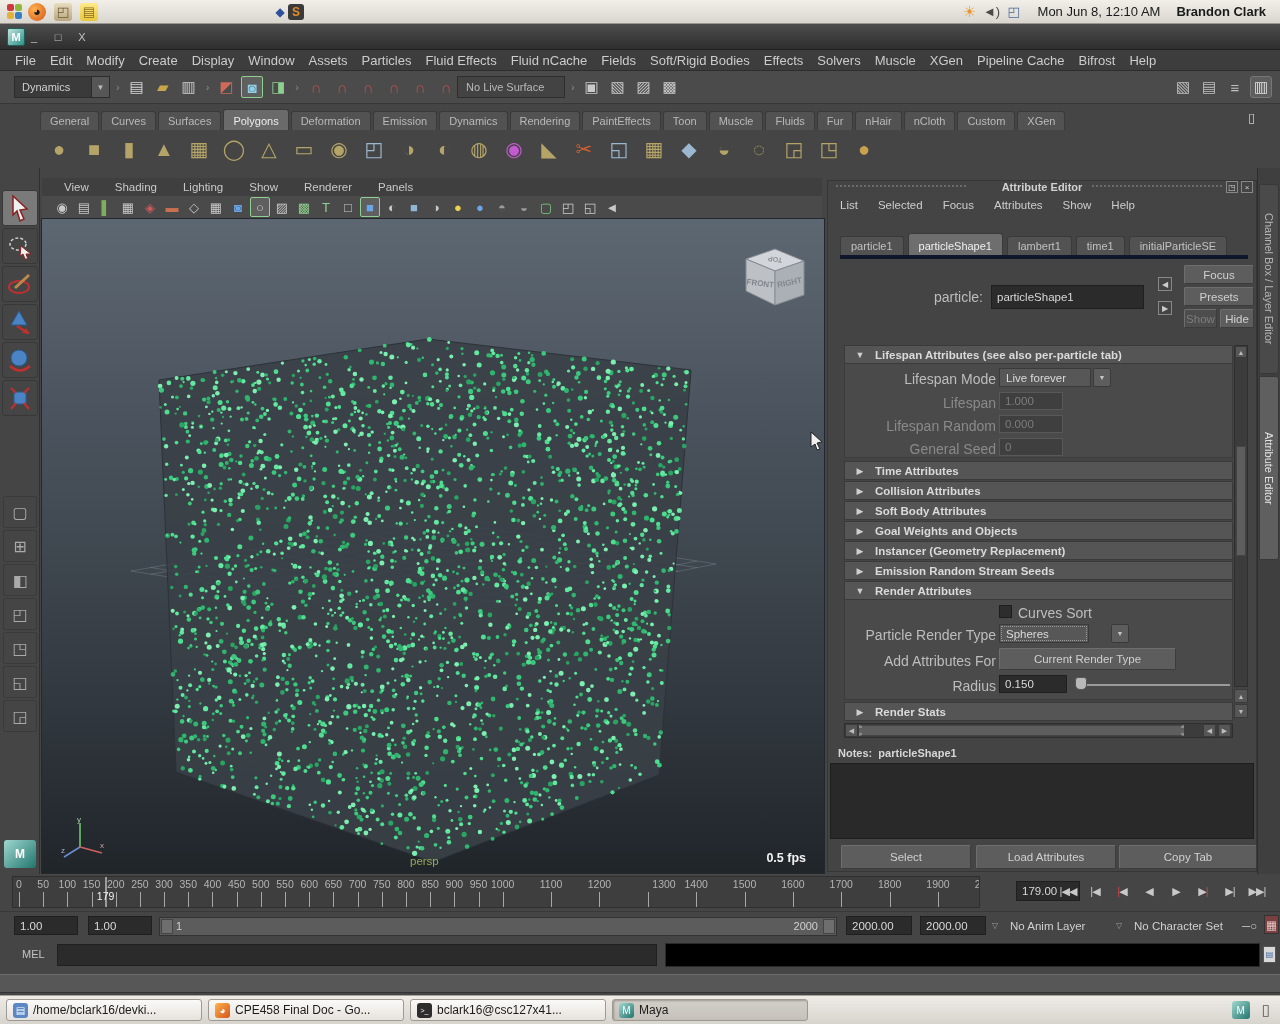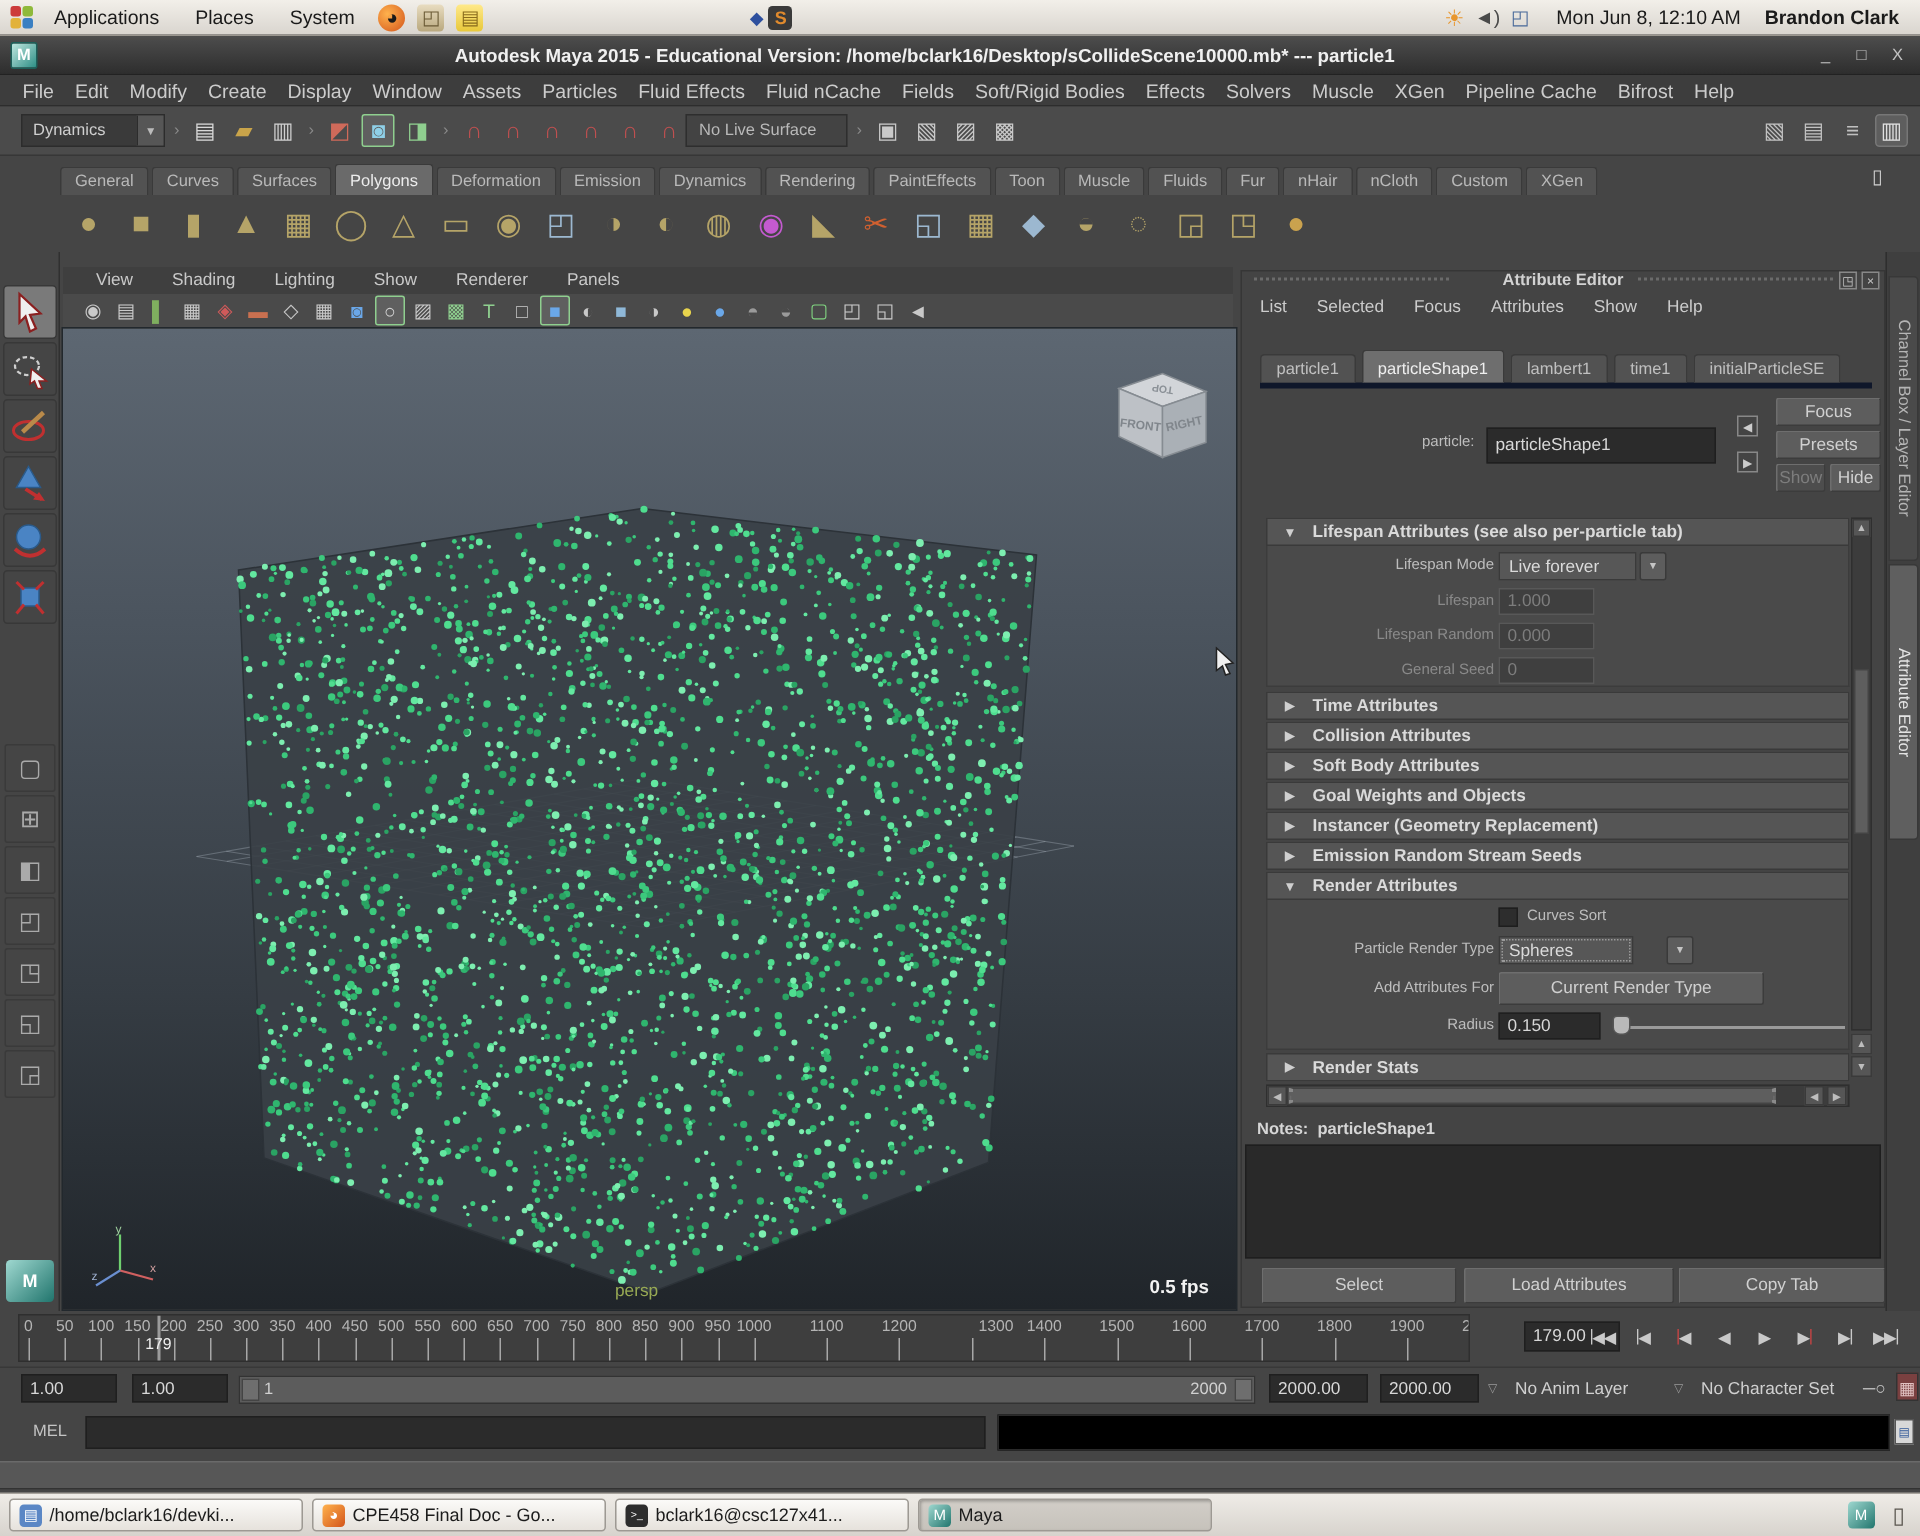--- a/index.html
+++ b/index.html
@@ -64,21 +64,21 @@
   
   #ae{left:827px;top:180px;width:430px;height:692px;background:#444444;border:1px solid #363636}
   #ae .ttl{position:absolute;left:0;top:0;width:100%;text-align:center;font-weight:bold;font-size:11px;color:#d2d2d2}
   #ae .dots{position:absolute;top:4px;height:5px;border-top:2px dotted #6b6b6b;width:130px}
   .ae-winbtn{position:absolute;top:0;width:12px;height:12px;border:1px solid #888;color:#ccc;font-size:8px;display:flex;align-items:center;justify-content:center}
   #ae-menu{position:absolute;left:12px;top:18px;display:flex;gap:20px}
   #ae-menu .menu-item{padding:0;font-size:11.5px}
   #ae-tabs{position:absolute;left:12px;top:50px;width:408px;height:28px;display:flex;align-items:flex-end;gap:4px;border-bottom:4px solid #0f172a}
   .ae-tab{background:#525252;border:1px solid #3a3a3a;border-bottom:none;border-radius:3px 3px 0 0;padding:3px 10px;color:#c0c0c0;cursor:default;white-space:nowrap}
   .ae-tab.active{background:#6e6e6e;color:#efefef;padding-top:6px}
-  .lbl{position:absolute;text-align:right;color:#bdbdbd;font-size:10px}
+  .lbl{position:absolute;text-align:right;color:#bdbdbd;font-size:14px}
   .lbl.dim{color:#8a8a8a}
   .fld{position:absolute;background:#2b2b2b;border:1px solid #1f1f1f;color:#d8d8d8;font-size:11.5px;font-family:"Liberation Sans",sans-serif;padding:0 5px;height:20px}
   .fld.dim{background:#3f3f3f;border:1px solid #585858;color:#7d7d7d}
   .btn{position:absolute;background:#5d5d5d;border:1px solid #6e6e6e;border-bottom-color:#3c3c3c;border-right-color:#3c3c3c;border-radius:2px;color:#d0d0d0;font-size:11.5px;display:flex;align-items:center;justify-content:center;cursor:default}
   .btn.disabled{color:#7d7d7d;background:#4d4d4d}
   .droparrow{position:absolute;background:#5d5d5d;border:1px solid #3a3a3a;border-radius:2px;display:flex;align-items:center;justify-content:center;font-size:7px;color:#c5c5c5}
   .drop{position:absolute;background:#575757;border:1px solid #3a3a3a;color:#dadada;display:flex;align-items:center;padding-left:6px;font-size:11.5px}
   .ae-bar{position:absolute;left:16px;width:389px;height:19px;background:#555555;border:1px solid #3a3a3a;display:flex;align-items:center;cursor:default}
   .ae-bar .tri{width:30px;text-align:center;font-size:9px;color:#cfcfcf}
   .ae-bar .bl{font-weight:bold;color:#dadada;font-size:11.5px}
@@ -132,43 +132,37 @@
 
 <div id="screen">
 
   <div id="gnome-top" class="abs">
     <span id="gnome-logo">
       <i style="left:1px;top:1px;background:#cc3b3b"></i>
         <i style="left:9px;top:1px;background:#8fb93a"></i>
       <i style="left:1px;top:9px;background:#e2b23a"></i>
         <i style="left:9px;top:9px;background:#3a7fc2"></i>
     </span>
-    <span id="gnome-menus" style="display:flex">
-        <span class="gmenu">Applications</span>
-        <span class="gmenu">Places</span>
-        <span class="gmenu">System</span>
-      </span>
     <span class="gapp-icon" style="background:radial-gradient(circle at 35% 35%,#ffb24d,#d3551b)">◕</span>
     <span class="gapp-icon" style="background:linear-gradient(#e8dcc0,#b9a87e);border-radius:3px;color:#6b5b36">◰</span>
     <span class="gapp-icon" style="background:linear-gradient(#ffe98a,#e8c83a);border-radius:3px;color:#8a6d1d">▤</span>
     <span style="width:170px"></span>
     <span class="tray-ico" style="color:#2d4f9e">◆</span>
     <span class="tray-ico" style="background:#3a3a3a;color:#e08a2d;border-radius:3px;font-weight:bold">S</span>
     <span id="gnome-right">
       <span class="tray-ico" style="color:#e8962d;font-size:15px">☀</span>
       <span class="tray-ico" style="color:#4a4a4a;font-size:13px">◄)</span>
       <span class="tray-ico" style="color:#4a6a9a;font-size:13px">◰</span>
       <span id="clock">Mon Jun  8, 12:10 AM</span>
       <span id="user-name">Brandon Clark</span>
     </span>
   </div>
 
   <div id="titlebar" class="abs">
     <span id="maya-badge">M</span>
-    <span id="win-title">Autodesk Maya 2015 - Educational Version: /home/bclark16/Desktop/sCollideScene10000.mb*   ---   particle1</span>
     <span class="winctl">_</span>
     <span class="winctl">□</span>
     <span class="winctl">X</span>
   </div>
 
   <div id="menubar" class="abs">
       <div class="menu-item">File</div>
       <div class="menu-item">Edit</div>
       <div class="menu-item">Modify</div>
       <div class="menu-item">Create</div>

